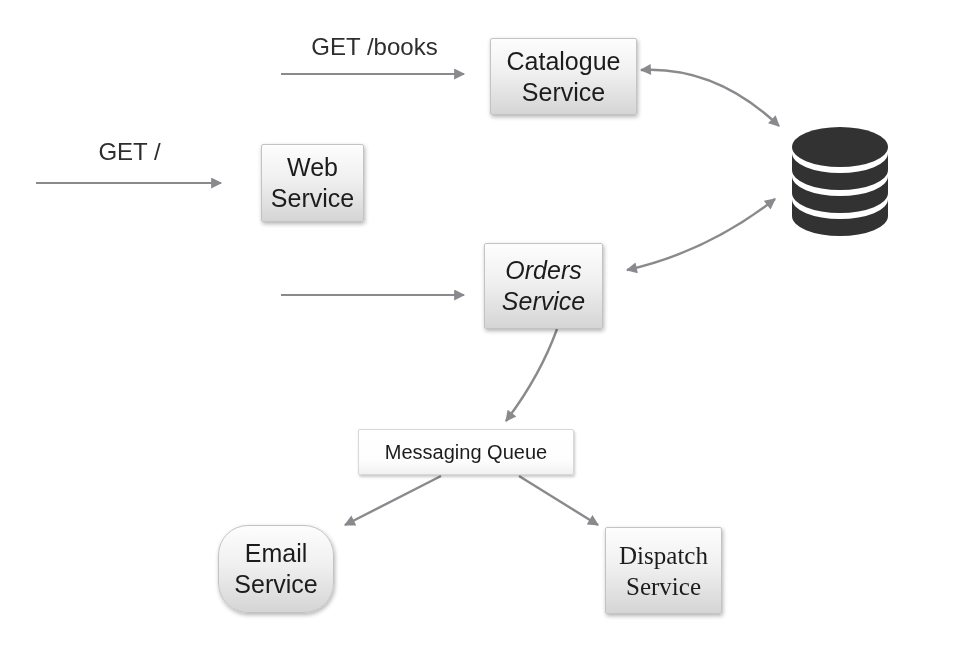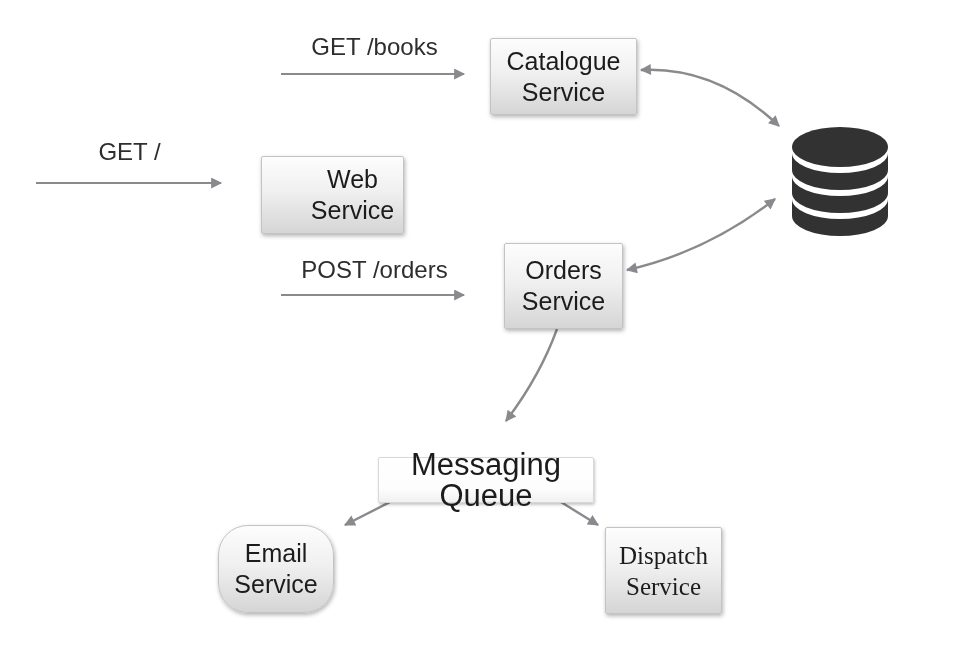--- a/index.html
+++ b/index.html
@@ -20,28 +20,27 @@
   .db{fill:var(--database-icon,#323232);}
   .node{
     position:absolute;display:flex;align-items:center;justify-content:center;
     text-align:center;white-space:pre-line;
     font-size:25px;line-height:31px;color:var(--node-text,#1c1c1c);
     background:linear-gradient(180deg,#fdfdfd 0%,#f0f0f0 45%,#d5d5d5 100%);
     border:1px solid #c3c3c3;border-radius:2px;
     box-shadow:1px 2px 4px rgba(0,0,0,0.30);
   }
   .node.catalogue{left:490px;top:38px;width:145px;height:75px;}
-  .node.web{left:261px;top:156px;width:101px;height:76px;padding-left:40px;}
-  .node.orders{left:504px;top:243px;width:117px;height:84px;}
+  .node.web{left:261px;top:144px;width:101px;height:76px;}
+  .node.orders{left:484px;top:243px;width:117px;height:84px;font-style:italic;}
   .node.queue{
-    left:378px;top:429px;width:214px;height:44px;font-size:31px;
+    left:358px;top:429px;width:214px;height:44px;font-size:20px;
     background:linear-gradient(180deg,#ffffff 0%,#fdfdfd 70%,#f1f1f1 100%);
     border:1px solid #d8d8d8;
     box-shadow:1px 2px 3px rgba(0,0,0,0.22);
-    margin-top:28px;
   }
   .node.email{left:218px;top:525px;width:114px;height:86px;border-radius:30px;}
   .node.dispatch{left:605px;top:527px;width:115px;height:85px;font-family:Liberation Serif, serif;}
   .req-label{
     position:absolute;font-size:24px;color:#2e2e2e;text-align:center;
     line-height:28px;
   }
   .req-label.books{left:281px;top:33px;width:187px;}
   .req-label.root{left:36px;top:138px;width:187px;}
   .req-label.post-orders{left:281px;top:256px;width:187px;}
@@ -73,21 +72,20 @@
     <g>
       <ellipse class="db" cx="840" cy="147" rx="48" ry="20"></ellipse>
       <path class="db" d="M792,153 A48,20 0 0 0 888,153 L888,170 A48,20 0 0 1 792,170 Z"></path>
       <path class="db" d="M792,176 A48,20 0 0 0 888,176 L888,193 A48,20 0 0 1 792,193 Z"></path>
       <path class="db" d="M792,199 A48,20 0 0 0 888,199 L888,216 A48,20 0 0 1 792,216 Z"></path>
     </g>
   </svg>
 
   <div class="req-label books">GET /books</div>
   <div class="req-label root">GET /</div>
-  <div class="req-label post-orders">POST /orders</div>
 
   <div class="node catalogue">Catalogue
 Service</div>
   <div class="node web">Web
 Service</div>
   <div class="node orders">Orders
 Service</div>
   <div class="node queue">Messaging Queue</div>
   <div class="node email">Email
 Service</div>

